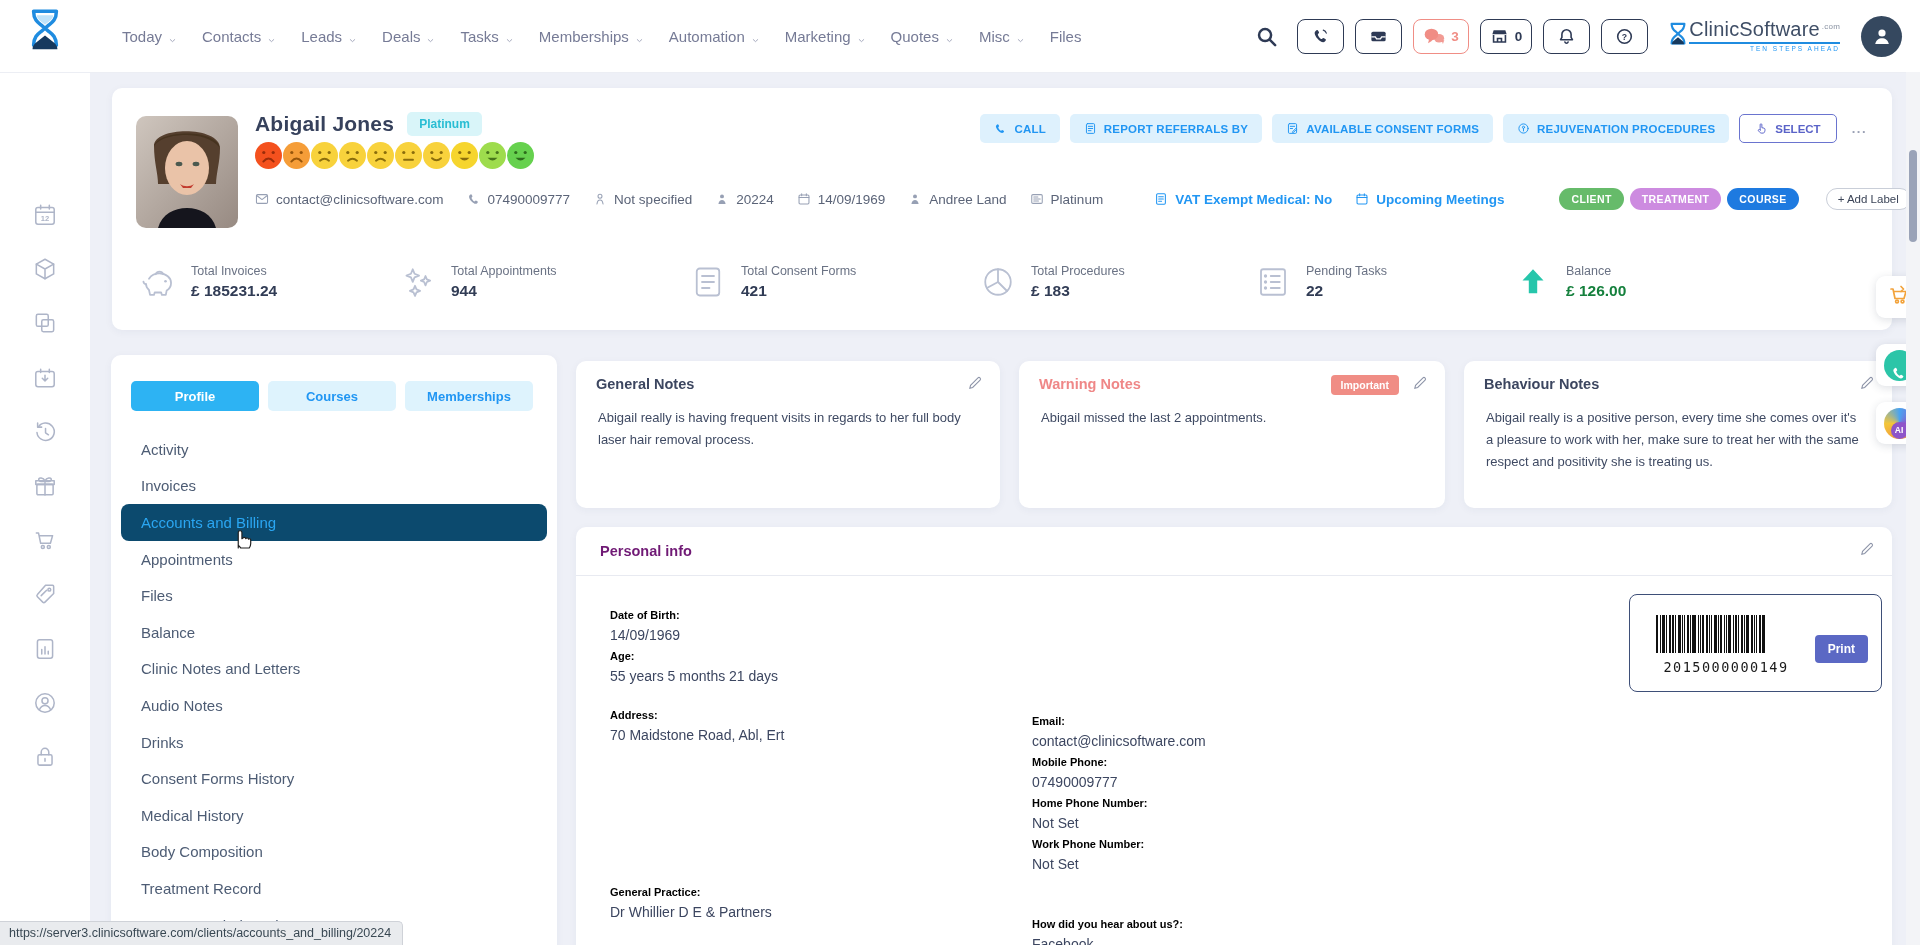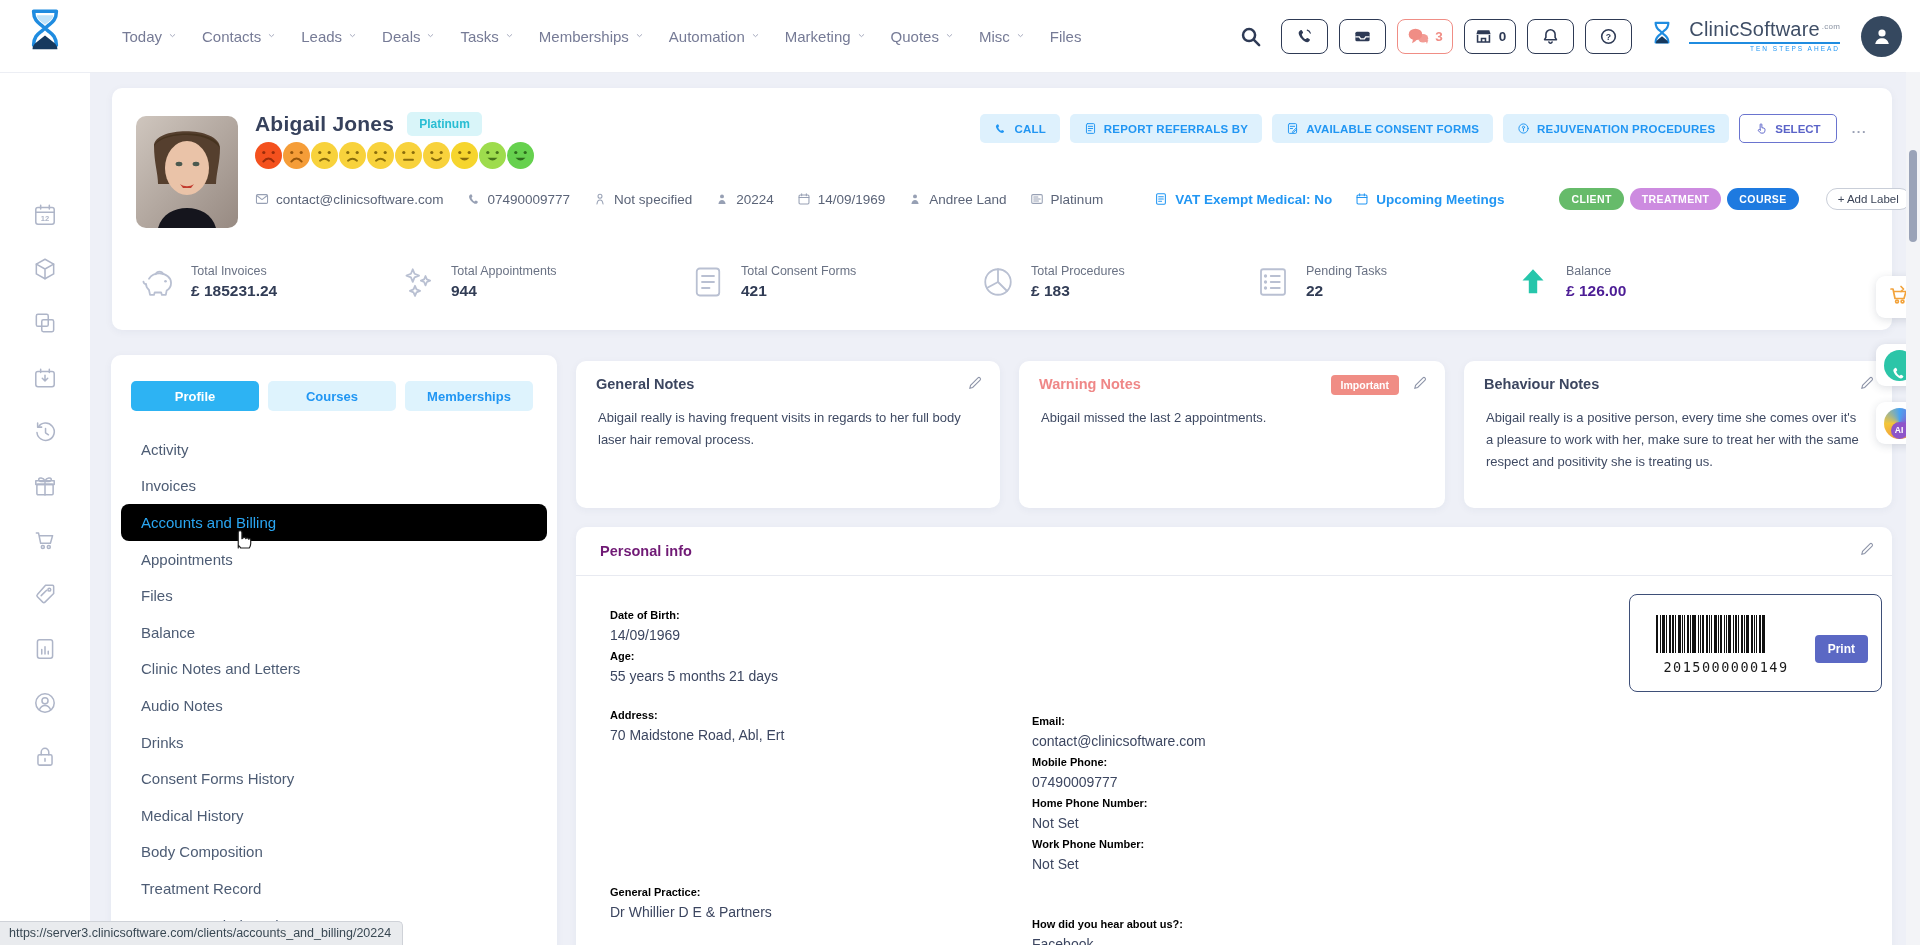--- a/index.html
+++ b/index.html
@@ -3,28 +3,28 @@
 <meta charset="utf-8">
 <style>
   * { margin:0; padding:0; box-sizing:border-box; }
   html,body { width:1920px; height:945px; overflow:hidden; }
   body { position:relative; background:#eef0f7; font-family:"Liberation Sans",sans-serif; }
 
   
   .topbar { position:absolute; left:0; top:0; width:1920px; height:72px; background:#fff; z-index:20; box-shadow:0 1px 0 #eceef4; }
   .logo { position:absolute; left:24px; top:7px; cursor:pointer; }
   .mainnav { position:absolute; left:122px; top:0; height:72px; display:flex; align-items:center; gap:25px; }
-  .nav-item { display:flex; align-items:flex-start; gap:6px; font-size:15px; color:#767b96; cursor:pointer; white-space:nowrap; }
+  .nav-item { display:flex; align-items:flex-end; gap:6px; font-size:15px; color:#767b96; cursor:pointer; white-space:nowrap; }
   .chev { color:#9da2b8; display:flex; margin-top:3px; }
   .tb-right { position:absolute; right:18px; top:0; height:72px; display:flex; align-items:center; gap:11px; }
   .tb-search { color:#2e3a55; display:flex; margin-right:8px; cursor:pointer; }
   .tb-btn { height:35px; min-width:47px; padding:0 9px; border:1.8px solid #2e3a55; border-radius:8px; background:#fff; display:flex; align-items:center; justify-content:center; gap:6px; color:#2e3a55; font-weight:bold; font-size:13.5px; cursor:pointer; }
   .tb-btn svg { display:block; }
   .tb-chat { border-color:#f08d85; color:#f08d85; }
-  .brand { display:flex; align-items:center; gap:16px; margin:0 10px 0 8px; }
+  .brand { display:flex; align-items:flex-end; gap:0; margin:0 10px 0 8px; }
   .brand-hg { color:#1f8ce0; display:flex; }
   .brand-block { display:flex; flex-direction:column; line-height:1; }
   .brand-name { font-size:20px; color:#3f4e66; letter-spacing:.2px; }
   .brand-name sup { font-size:8px; color:#8a93a3; margin-left:2px; }
   .brand-tag { font-size:6.5px; color:#2196f3; letter-spacing:2px; text-align:right; margin-top:3px; border-top:2px solid #1f8ce0; padding-top:2px; }
   .avatar { width:41px; height:41px; border-radius:50%; background:#35485f; display:flex; align-items:center; justify-content:center; cursor:pointer; }
 
   
   .leftrail { position:absolute; left:0; top:72px; width:90px; bottom:0; background:#fff; z-index:10; }
   .rail-ic { position:absolute; left:32px; color:#aeb5c8; cursor:pointer; display:flex; }
@@ -58,21 +58,21 @@
   .st-l { font-size:12.5px; color:#6a7284; }
   .st-v { font-size:15.5px; font-weight:bold; color:#313c55; }
 
   
   .side-card { left:111px; top:355px; width:446px; height:615px; }
   .tabs { position:absolute; left:20px; top:26px; display:flex; gap:9px; }
   .tab { width:128px; height:30px; border:none; border-radius:5px; background:#def3fd; color:#2196f3; font-weight:bold; font-size:13px; cursor:pointer; font-family:inherit; }
   .tab.active { background:#2db3f3; color:#fff; }
   #sidemenu { position:absolute; left:10px; right:10px; top:76px; list-style:none; }
   #sidemenu li { height:36.6px; display:flex; align-items:center; padding-left:20px; font-size:15px; color:#4d5c74; border-radius:8px; cursor:pointer; }
-  #sidemenu li.active { background:#000000; color:#2aa6f2; }
+  #sidemenu li.active { background:#0c4a6e; color:#2aa6f2; }
 
   
   .note { height:147px; }
   .note-general { left:576px; top:361px; width:424px; }
   .note-warning { left:1019px; top:361px; width:426px; }
   .note-behaviour { left:1464px; top:361px; width:428px; }
   .note h3 { position:absolute; left:20px; top:15px; font-size:14.5px; color:#3c4660; font-weight:bold; }
   .note.warn h3 { color:#ef8787; }
   .note p { position:absolute; left:22px; top:46px; right:28px; font-size:13px; line-height:1.68; color:#3f4a63; }
   .badge-imp { position:absolute; right:46px; top:14px; background:#f08d85; color:#fff; font-size:10.5px; font-weight:bold; padding:4px 10px; border-radius:4px; }
@@ -645,21 +645,21 @@
         </span>
       </div>
       <div class="stat" style="left: 1403px;">
         <span class="st-ic" style="display:flex;color:#26c6ab">
           <svg viewBox="0 0 24 24" width="36" height="36" fill="none" stroke="currentColor" stroke-width="1.2" stroke-linecap="round" stroke-linejoin="round">
             <path d="M12 3.5L19 11h-4.2v8.5H9.2V11H5z" fill="currentColor" stroke="none"></path>
           </svg>
         </span>
         <span class="st-tx">
           <span class="st-l">Balance</span>
-          <span class="st-v" style="color:#4c1d95">£ 126.00</span>
+          <span class="st-v" style="color:#15803d">£ 126.00</span>
         </span>
       </div>
     </div>
 </section>
 
 <section class="card side-card">
   <div class="tabs">
     <button class="tab active">Profile</button>
     <button class="tab">Courses</button>
     <button class="tab">Memberships</button>

